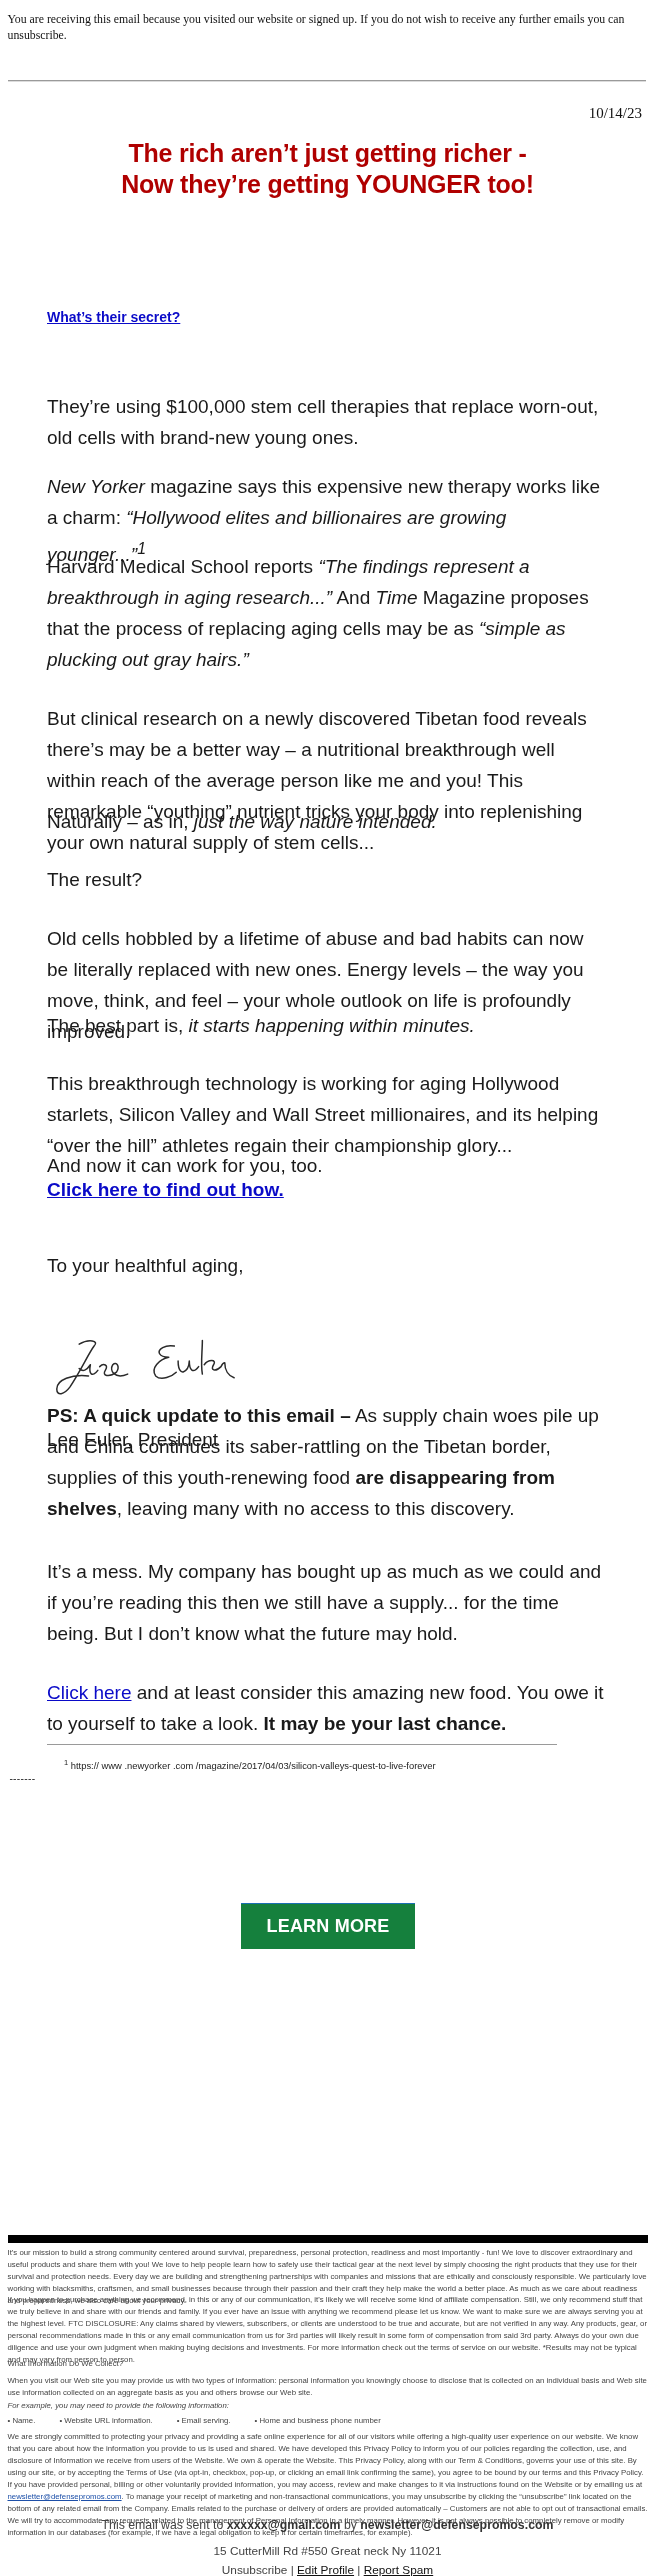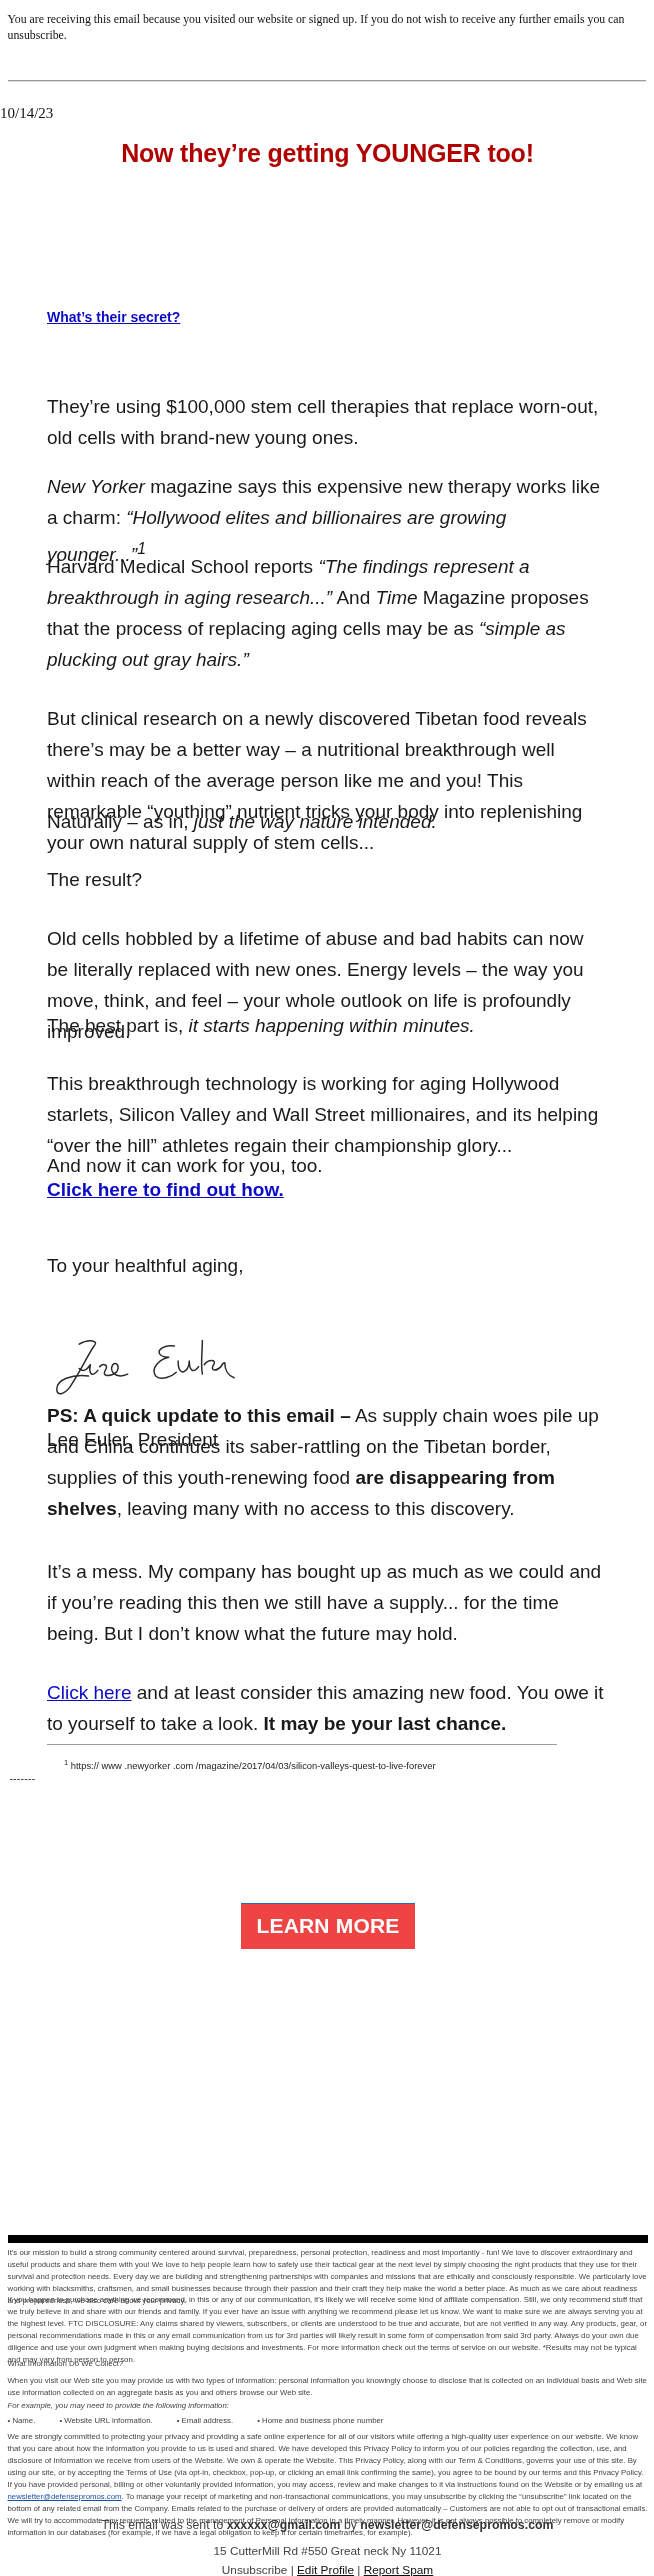--- a/index.html
+++ b/index.html
@@ -2,21 +2,21 @@
 <html style="font-size:15px"><head>
 <meta charset="utf-8">
 <style>
   html, body { margin: 0; padding: 0; background: #ffffff; }
   body { width: 655px; height: 2576px; position: relative; overflow: hidden; color: #111; }
   .serif { font-family: "Liberation Serif", "DejaVu Serif", serif; }
   .sans { font-family: "Liberation Sans", "DejaVu Sans", sans-serif; }
 
   #preheader { position: absolute; left: 7.5px; top: 11.2px; width: 627px; font-size: 11.8px; line-height: 16px; }
   #top-rule { position: absolute; left: 7.5px; top: 80px; width: 638px; height: 0; border-top: 0.9px solid #9a9a9a; border-bottom: 0.9px solid #dcdcdc; }
-  #date { position: absolute; left: 0; width: 642px; top: 105px; text-align: left; font-size: 15px; }
+  #date { position: absolute; left: 0; width: 642px; top: 105px; text-align: right; font-size: 15px; }
 
   #headline { position: absolute; left: 0; width: 655px; top: 138px; text-align: center; color: #b00000; font-weight: bold; font-size: 25px; line-height: 31px; letter-spacing: -0.2px; }
 
   .body-col { position: absolute; left: 47px; width: 561px; font-size: 19px; line-height: 31px; color: #1a1a1a; }
   .body-col p { margin: 0; }
   a.lnk { color: #0a0ac8; text-decoration: underline; font-weight: bold; cursor: pointer; }
 
   #secret-link { position: absolute; left: 47px; top: 309px; font-size: 14px; }
   #p1 { top: 391px; }
   #p2 { top: 471px; }
@@ -32,21 +32,21 @@
   #p11 { top: 1228px; }
 
   #signature { position: absolute; left: 51px; top: 1333px; width: 243px; height: 70px; }
   #signer { top: 1416px; }
 
   #fn-rule { position: absolute; left: 47px; top: 1744px; width: 510px; border-top: 0.9px solid #9a9a9a; }
   #footnote { position: absolute; left: 64px; top: 1758px; font-size: 9.4px; color: #222; }
   #footnote sup { font-size: 7.5px; }
   #dashes { position: absolute; left: 9.4px; top: 1773px; font-size: 10.3px; color: #222; letter-spacing: 0.3px; }
 
-  #learn-more { position: absolute; left: 241px; top: 1903px; width: 174px; height: 46px; background: #ef4444; border-top: 1.9px solid #1b6fb2; color: #fff; font-weight: bold; font-size: 21px; text-align: center; line-height: 44px; box-sizing: border-box; cursor: pointer; letter-spacing: 0.2px; }
+  #learn-more { position: absolute; left: 241px; top: 1903px; width: 174px; height: 46px; background: #15803d; border-top: 1.9px solid #1b6fb2; color: #fff; font-weight: bold; font-size: 18px; text-align: center; line-height: 44px; box-sizing: border-box; cursor: pointer; letter-spacing: 0.2px; }
 
   #black-bar { position: absolute; left: 7.5px; top: 2235px; width: 640px; height: 8.4px; background: #000; }
 
   .fine { position: absolute; left: 7.5px; width: 640px; font-size: 7.8px; line-height: 12px; color: #444; }
   .fine p { margin: 0; }
   #fine1 { top: 2247px; }
   #fine2 { top: 2294px; }
   #fine3 { top: 2356px; }
   #fine4 { top: 2369px; }
   #fine5 { top: 2392px; font-style: italic; }
@@ -63,20 +63,21 @@
   #foot-links a { color: #111; text-decoration: underline; cursor: pointer; }
 </style>
 </head>
 <body>
 
 <div id="preheader" class="serif">You are receiving this email because you visited our website or signed up. If you do not wish to receive any further emails you can unsubscribe.</div>
 <div id="top-rule"></div>
 <div id="date" class="serif">10/14/23</div>
 
 <div id="headline" class="sans">
+  <div>The rich aren’t just getting richer -</div>
   <div>Now they’re getting YOUNGER too!</div>
 </div>
 
 <a id="secret-link" class="lnk sans">What’s their secret?</a>
 
 <div id="p1" class="body-col sans">
     <p>They’re using $100,000 stem cell therapies that replace worn-out, old cells with brand-new young ones.</p>
   </div>
 
 <div id="p2" class="body-col sans">
@@ -192,21 +193,21 @@
 <div id="fine3" class="fine sans" style="top:2358px">
     <p>What Information Do We Collect?</p>
   </div>
 <div id="fine4" class="fine sans" style="top:2375px">
     <p>When you visit our Web site you may provide us with two types of information: personal information you knowingly choose to disclose that is collected on an individual basis and Web site use information collected on an aggregate basis as you and others browse our Web site.</p>
   </div>
 <div id="fine5" class="fine sans" style="top:2400px">
     <p>For example, you may need to provide the following information:</p>
   </div>
 <div id="fine6" class="fine sans" style="top:2415px">
-  <span>• Name.</span><span>• Website URL information.</span><span>• Email address.</span><span>• Home and business phone number</span>
+  <span>• Name.</span><span>• Website URL information.</span><span>• Email serving.</span><span>• Home and business phone number</span>
 </div>
 <div id="fine7" class="fine sans" style="top:2431px">
   <p><span>We are strongly committed to protecting your privacy and providing a safe online experience for all of our visitors while offering a high-quality user experience on our website. We know that you care about how the information you provide to us is used and shared. We have developed this Privacy Policy to inform you of our policies regarding the collection, use, and disclosure of Information we receive from users of the Website. We own &amp; operate the Website. This Privacy Policy, along with our Term &amp; Conditions, governs your use of this site. By using our site, or by accepting the Terms of Use (via opt-in, checkbox, pop-up, or clicking an email link confirming the same), you agree to be bound by our terms and this Privacy Policy. If you have provided personal, billing or other voluntarily provided information, you may access, review and make changes to it via instructions found on the Website or by emailing us at </span><a>newsletter@defensepromos.com</a><span>. To manage your receipt of marketing and non-transactional communications, you may unsubscribe by clicking the “unsubscribe” link located on the bottom of any related email from the Company. Emails related to the purchase or delivery of orders are provided automatically – Customers are not able to opt out of transactional emails. We will try to accommodate any requests related to the management of Personal Information in a timely manner. However, it is not always possible to completely remove or modify information in our databases (for example, if we have a legal obligation to keep it for certain timeframes, for example).</span></p>
 </div>
 
 <div id="sent-to" class="foot-line sans"><span>This email was sent to </span><b>xxxxxx@gmail.com</b><span> by </span><b>newsletter@defensepromos.com</b></div>
 <div id="address" class="foot-line sans">15 CutterMill Rd #550 Great neck Ny 11021</div>
 <div id="foot-links" class="foot-line sans" style="top:2563px">
   <span style="cursor:pointer">Unsubscribe</span><span> | </span><a>Edit Profile</a><span> | </span><a>Report Spam</a>
 </div>

